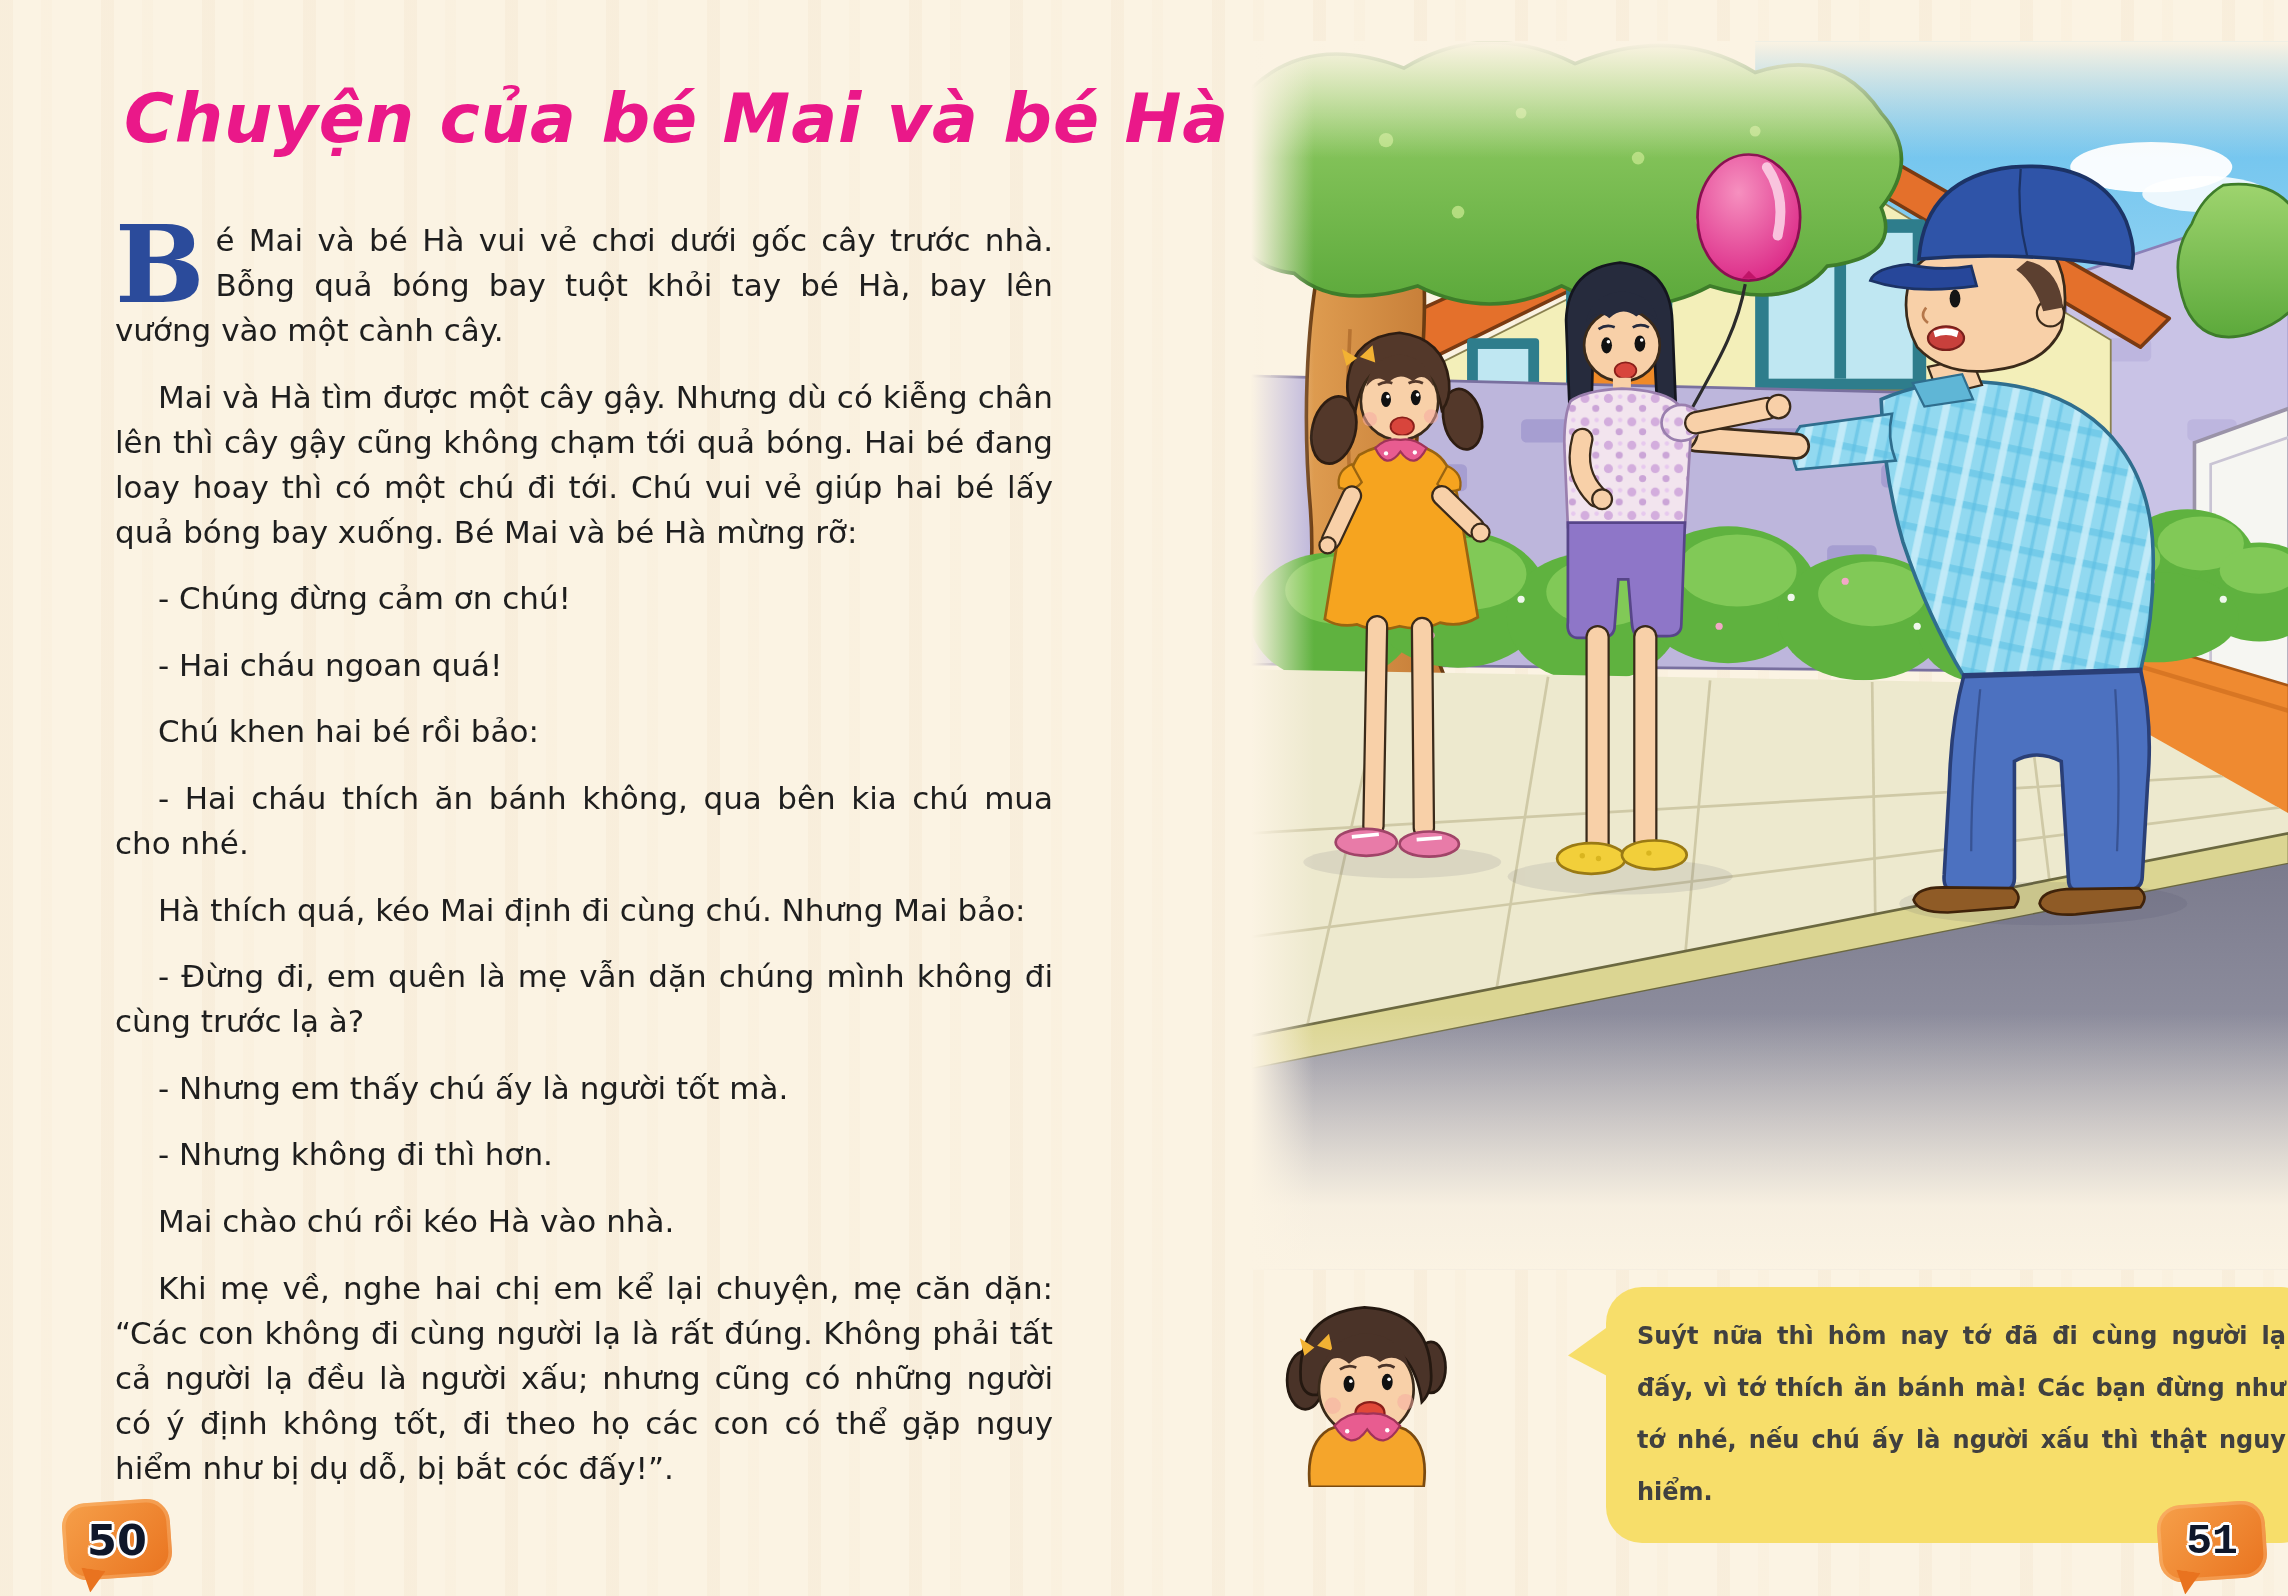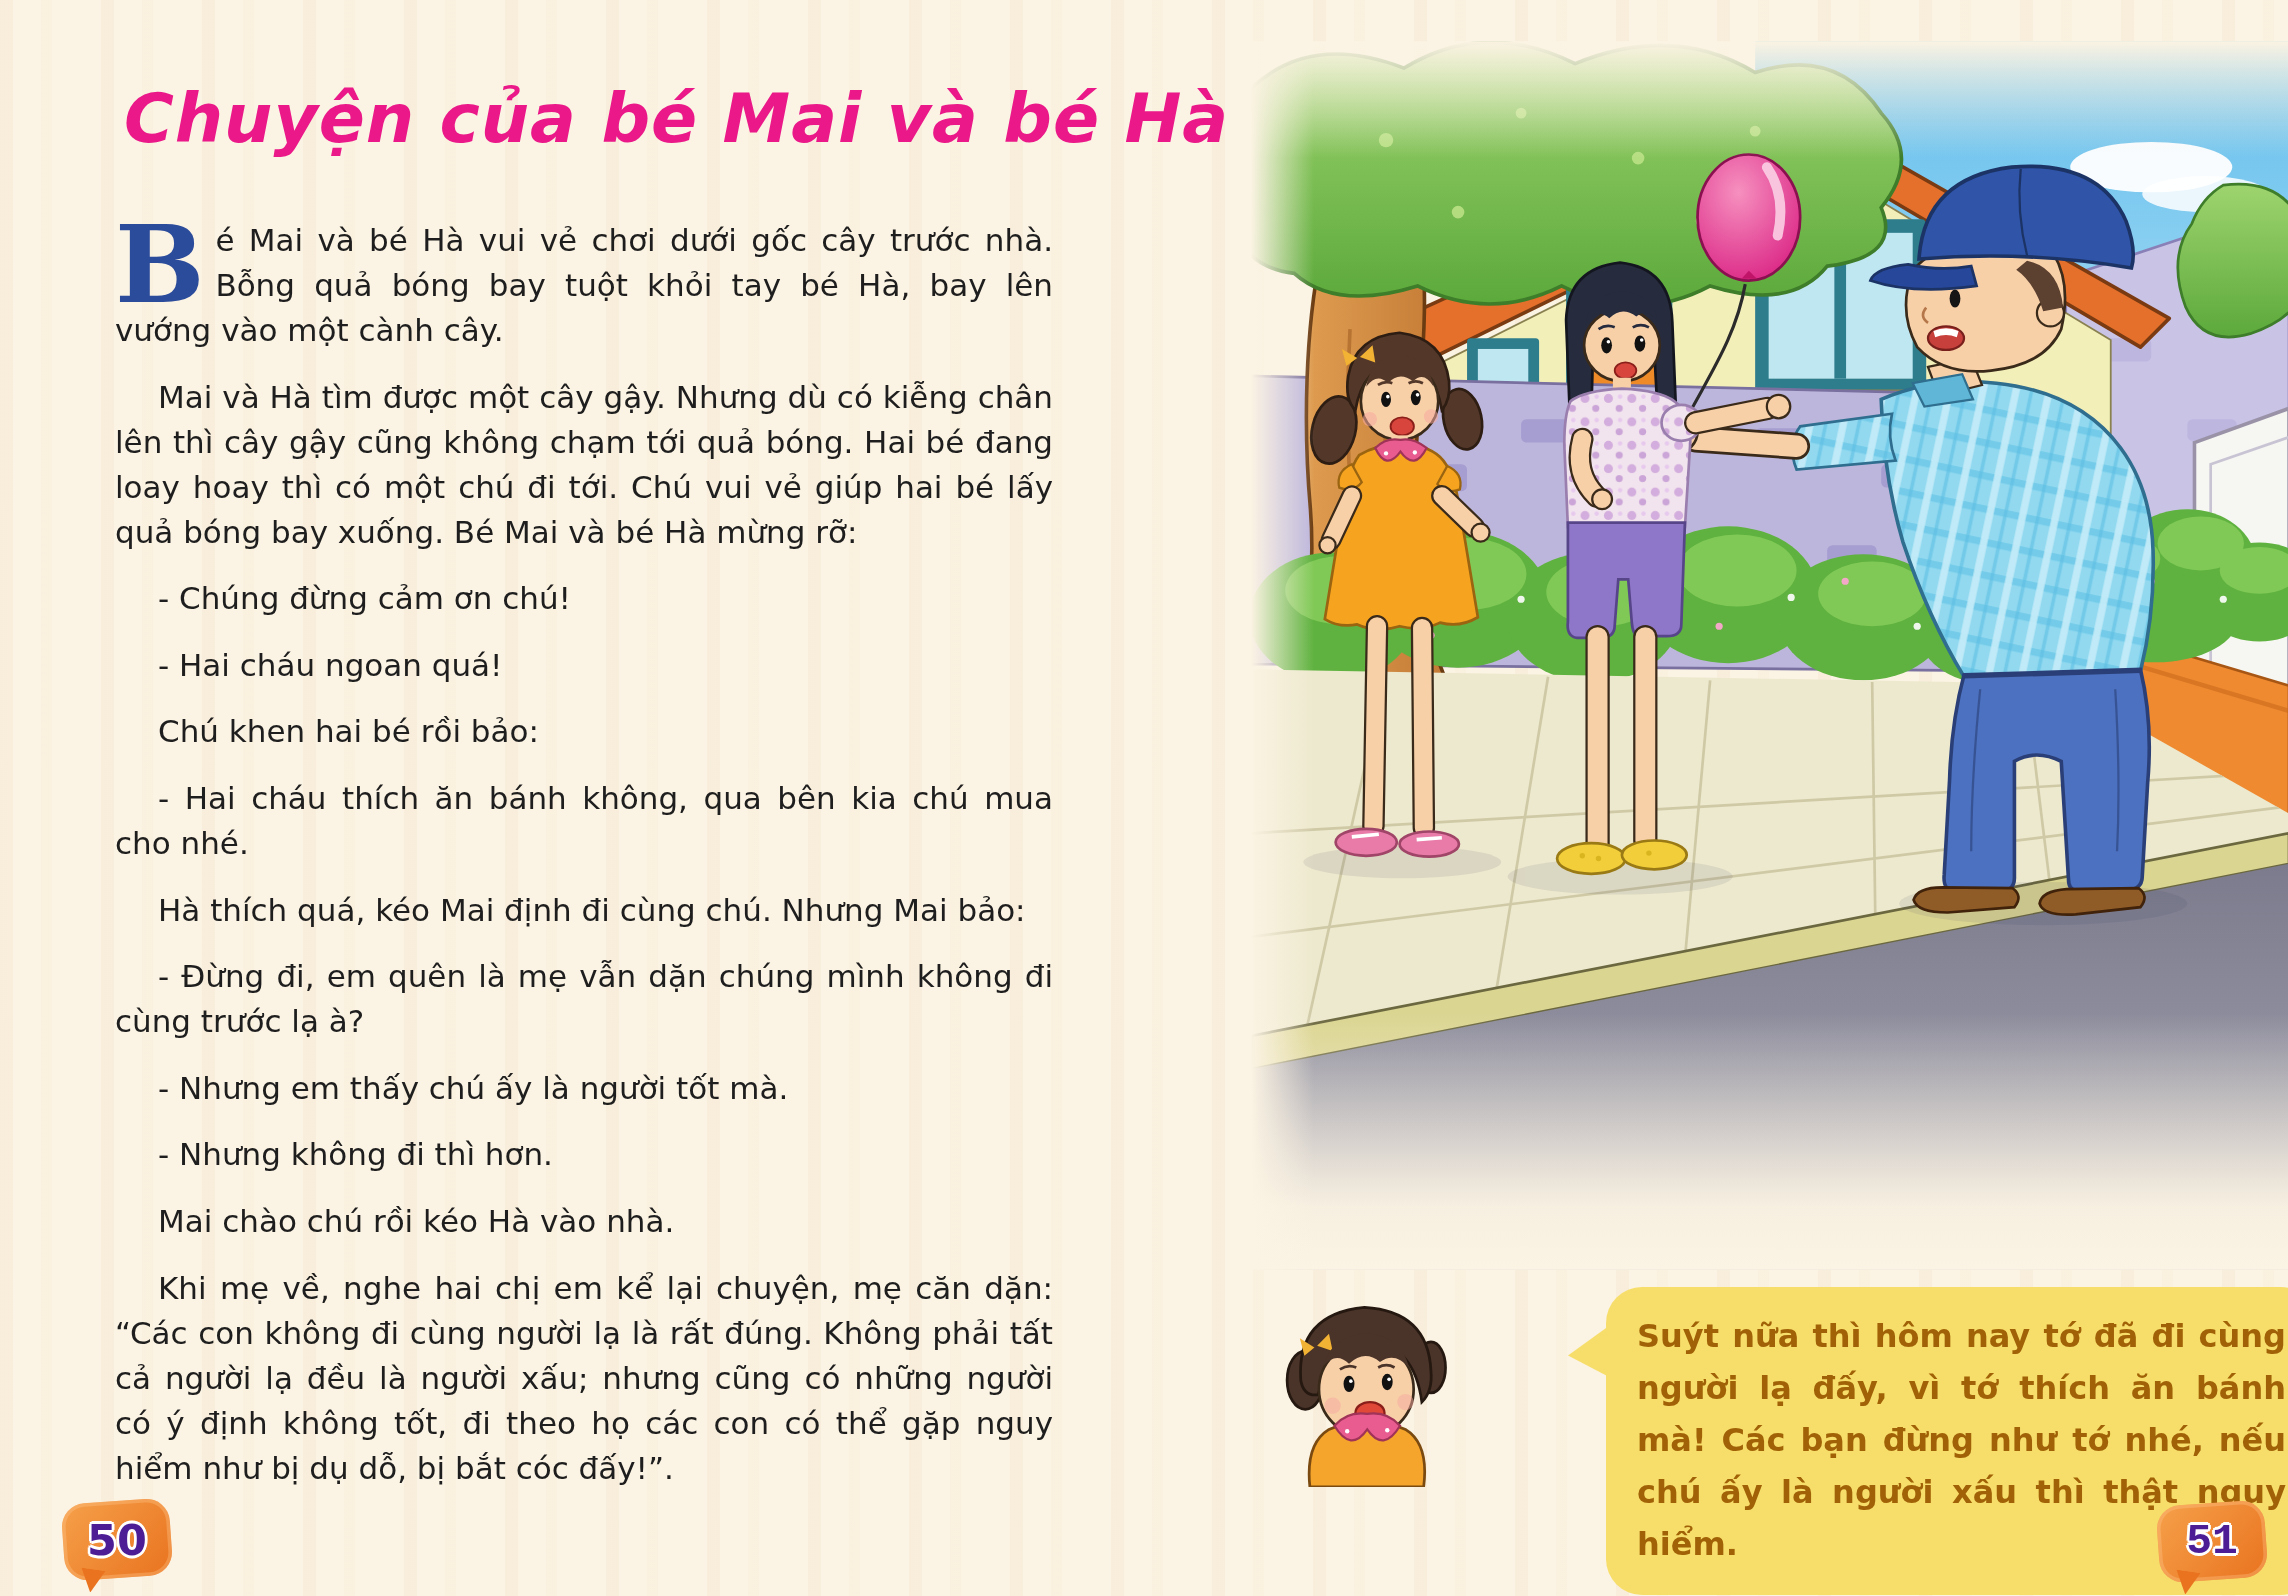--- a/index.html
+++ b/index.html
@@ -55,39 +55,39 @@
     position:absolute;left:344px;top:34px;width:711px;
     background:#F7DE6A;border-radius:36px;
     padding:23.4px 31px 25px 31px;box-sizing:border-box;
   }
   .bubble-tail{
     position:absolute;left:306px;top:70px;width:45px;height:56px;
     background:#F7DE6A;
     clip-path:polygon(100% 0, 0 58%, 100% 100%);
   }
   .bubble-text{
-    font-size:32px;line-height:52px;font-weight:bold;
-    color:#a16207;text-align:justify;display:block;
+    font-size:24px;line-height:52px;font-weight:bold;
+    color:#404040;text-align:justify;display:block;
   }
 
   .badge{position:absolute;width:108px;height:77px;}
   .badge .blob{
     position:absolute;inset:0;
     background:linear-gradient(135deg,#F6A04A,#E9731F);
     border-radius:23.4px;transform:rotate(-4deg);
     box-shadow:inset 0 0 0 3.6px rgba(255,200,140,.35);
   }
   .badge .tail{
     position:absolute;left:14.4px;bottom:-14.4px;width:27px;height:23.4px;
     background:#E9731F;clip-path:polygon(10% 0, 100% 0, 55% 100%);
     transform:rotate(8deg);
   }
   .badge .num{
     position:absolute;inset:0;display:flex;align-items:center;justify-content:center;
-    font-size:43px;font-weight:bold;color:#4c1d95;
+    font-size:43px;font-weight:bold;color:#0f172a;
     text-shadow:-2.7px 0 #fff,2.7px 0 #fff,0 -2.7px #fff,0 2.7px #fff,
                 -1.8px -1.8px #fff,1.8px 1.8px #fff,-1.8px 1.8px #fff,1.8px -1.8px #fff;
   }
   .badge-50{left:63px;top:1501px;}
   .badge-51{left:2158px;top:1503px;font-family:Liberation Mono, monospace;}
 </style>
 </head>
 <body>
 
 <div class="spread">

